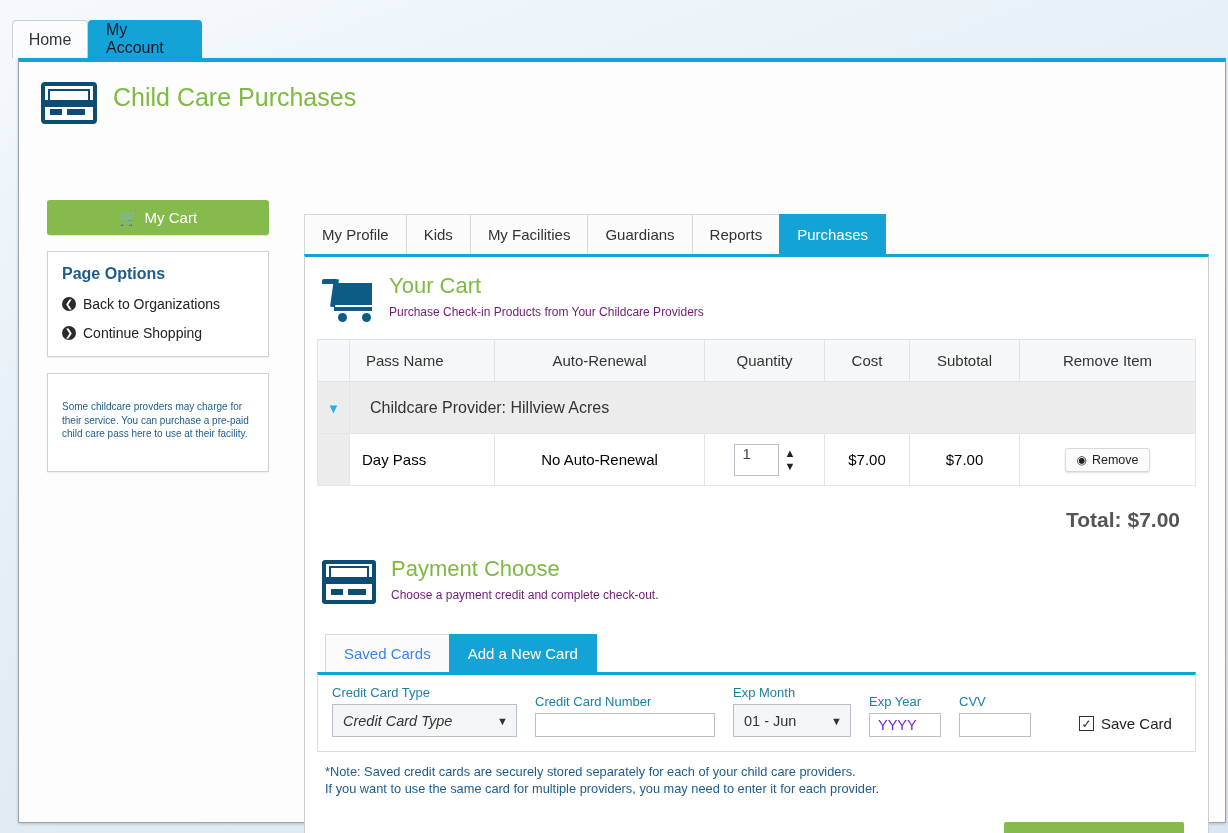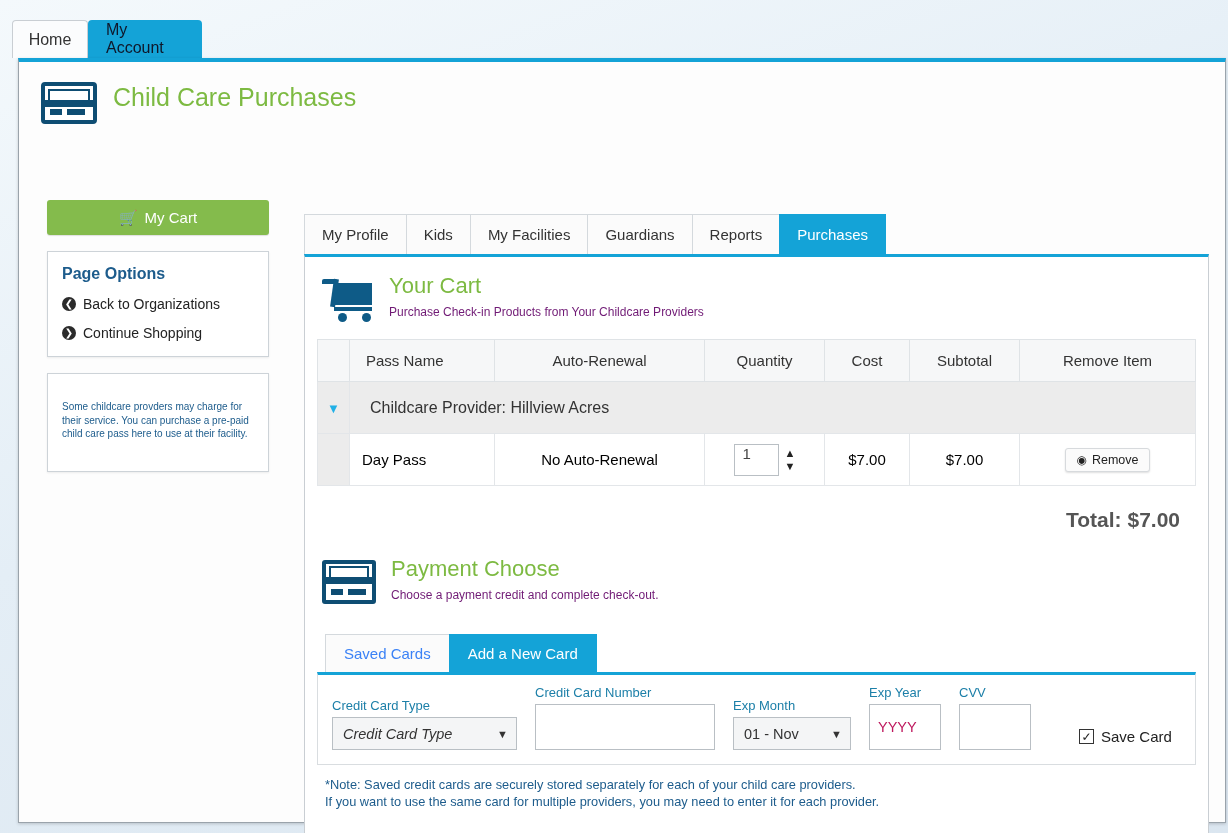--- a/index.html
+++ b/index.html
@@ -128,21 +128,21 @@
   #payform {
     margin-left:0; border:1px solid #d9dde0; border-top:3px solid #14a3d7;
     background:#fff; padding:10px 14px 14px; display:flex; align-items:flex-end; gap:18px;
   }
   .fld label { display:block; font-size:13px; color:#1c7fa8; margin-bottom:4px; }
   .sel {
     height:33px; border:1px solid #b9bfc4; background:#f4f5f6; font-size:14.5px;
     display:flex; align-items:center; justify-content:space-between; padding:0 8px 0 10px; cursor:pointer; color:#333;
   }
   .sel.italic { font-style:italic; }
-  .txt { height:46px; border:1px solid #b9bfc4; background:#fff; font-size:14.5px; padding:0 8px; color:#be185d; display:flex; align-items:center; }
+  .txt { height:24px; border:1px solid #b9bfc4; background:#fff; font-size:14.5px; padding:0 8px; color:#6d28d9; display:flex; align-items:center; }
   #f-type { width:185px; }
   #f-num  { width:180px; }
   #f-mon  { width:118px; }
   #f-year { width:72px; }
   #f-cvv  { width:72px; }
   #savecard { display:flex; align-items:center; gap:7px; font-size:15px; color:#222; cursor:pointer; padding-bottom:5px; margin-left:30px; }
   .chk { width:15px; height:15px; border:1.5px solid #333; display:flex; align-items:center; justify-content:center; font-size:12px; line-height:1; }
 
   #note { margin:11px 0 0 8px; font-size:12.8px; color:#1d5c8c; line-height:1.35; }
   #cta-row { display:flex; justify-content:flex-end; margin:24px 12px 0 0; }
@@ -314,21 +314,21 @@
         </div>
 
         <div class="fld">
           <label>Credit Card Number</label>
           <div class="txt" id="f-num"></div>
         </div>
 
         <div class="fld">
           <label>Exp Month</label>
           <div class="sel" id="f-mon">
-            <span>01 - Nov</span>
+            <span>01 - Jun</span>
             <span style="font-size:11px;">▼</span>
           </div>
         </div>
 
         <div class="fld">
           <label>Exp Year</label>
           <div class="txt" id="f-year">YYYY</div>
         </div>
 
         <div class="fld">

